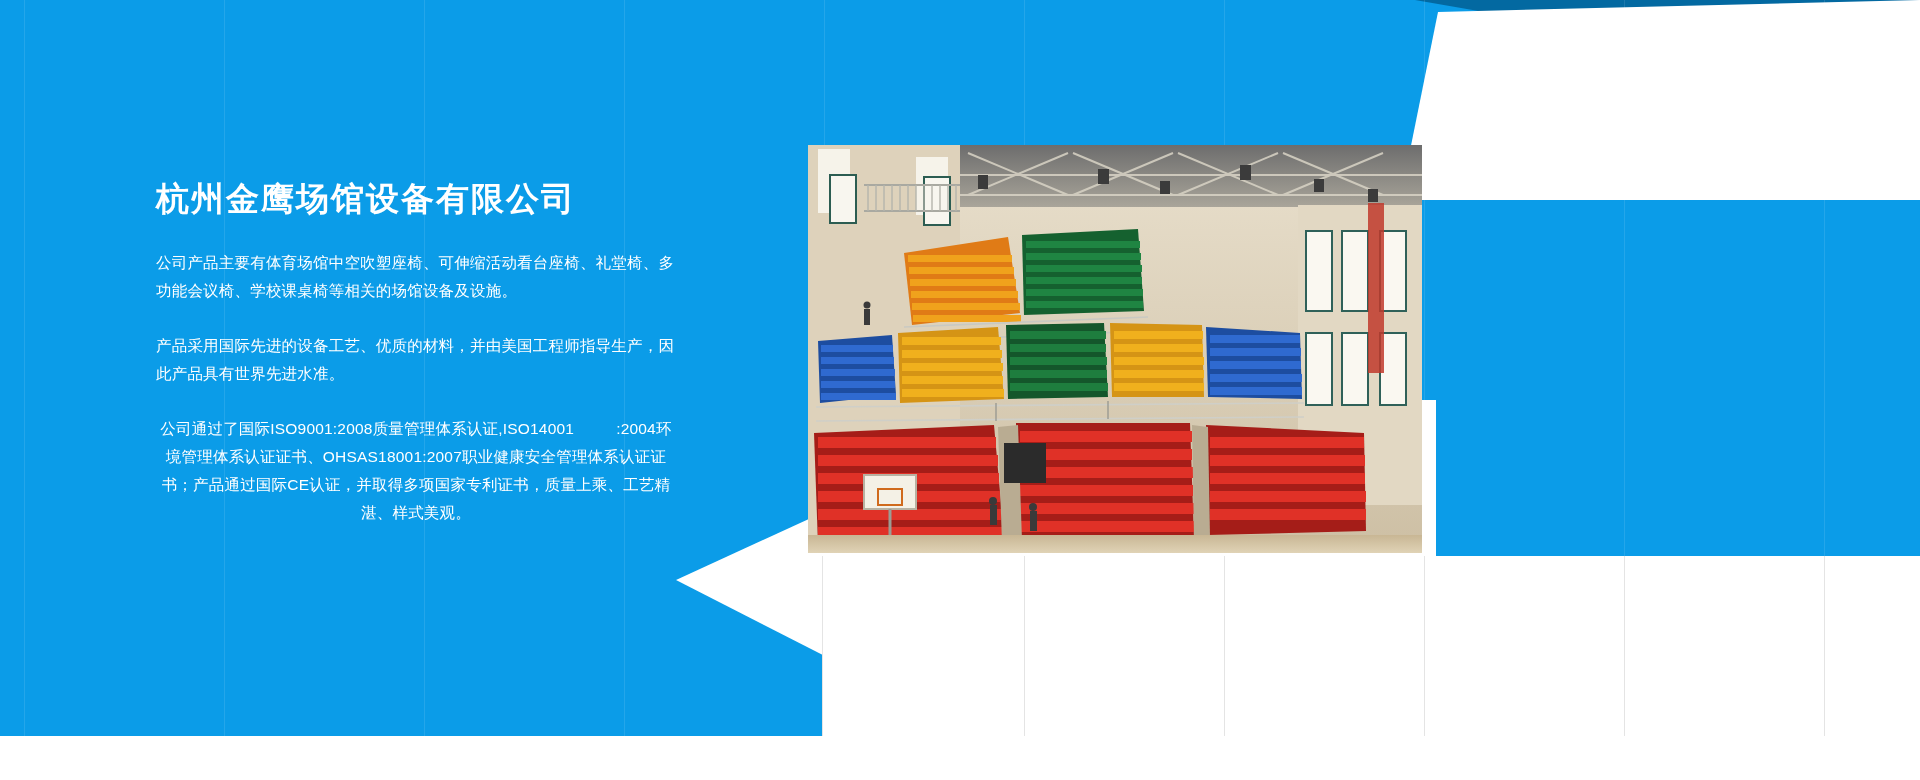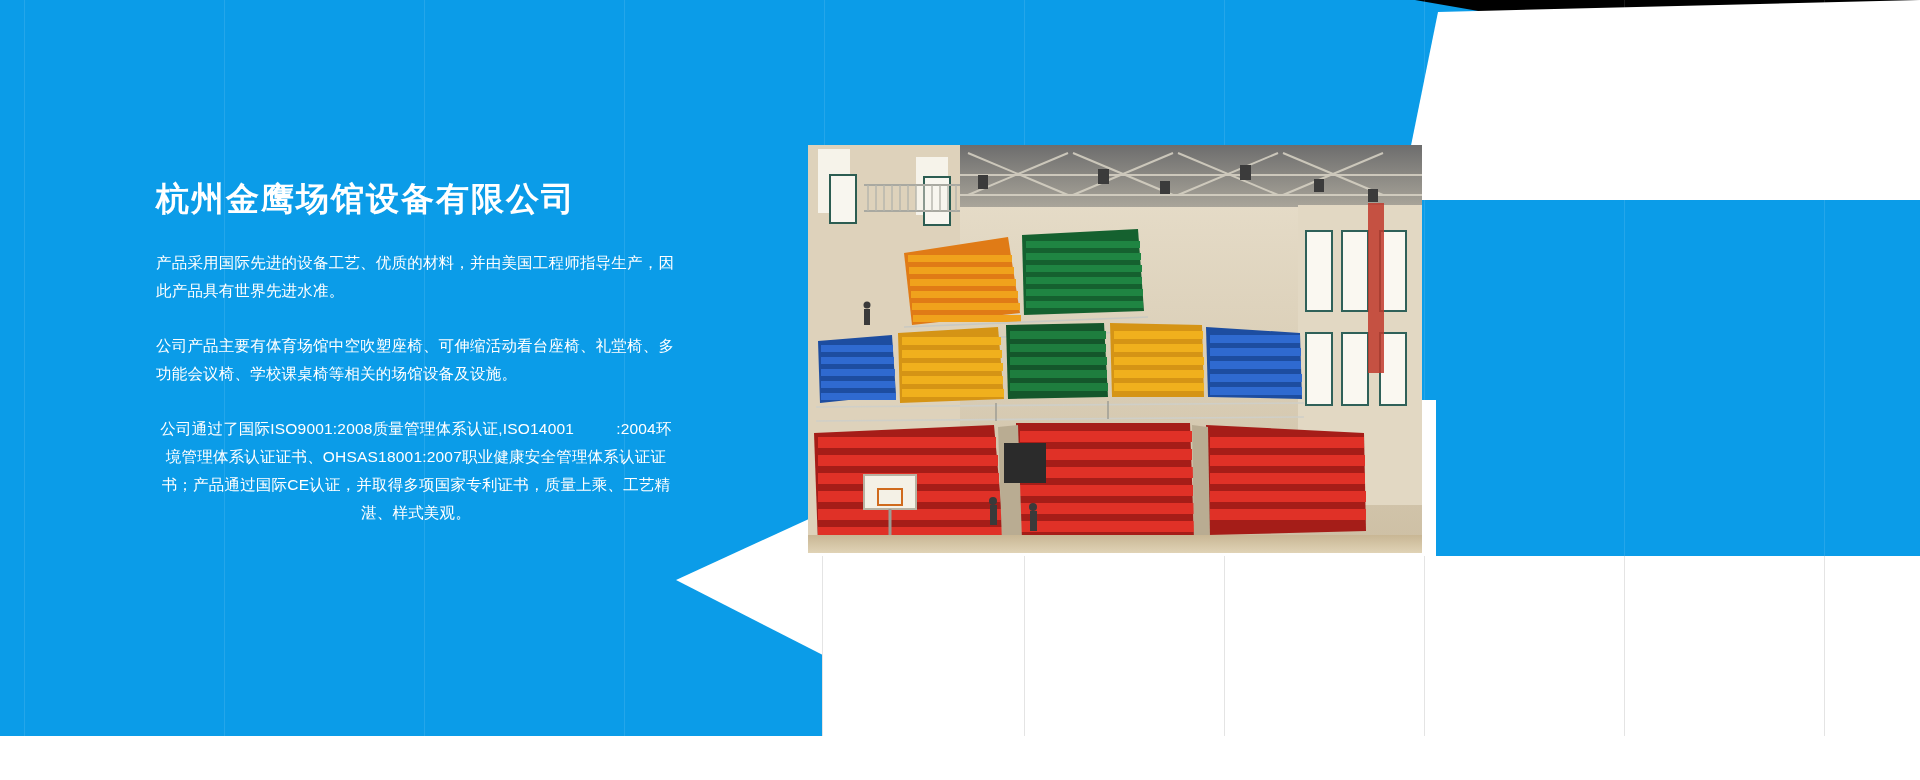--- a/index.html
+++ b/index.html
@@ -11,21 +11,21 @@
     width: 1920px;
     height: 780px;
     overflow: hidden;
     font-family: "Liberation Sans", "DejaVu Sans", sans-serif;
   }
 
   #stage {
     position: relative;
     width: 1920px;
     height: 736px;
-    background: #000000;
+    background: #0369a1;
     overflow: hidden;
   }
 
   
   .bg-blue {
     position: absolute;
     left: 0; top: 0;
     width: 1920px;
     height: 780px;
     background: #0b9ce8;
@@ -157,23 +157,23 @@
     <div class="divider" style="left:202px;"></div>
     <div class="divider" style="left:402px;"></div>
     <div class="divider" style="left:602px;"></div>
     <div class="divider" style="left:802px;"></div>
     <div class="divider" style="left:1002px;"></div>
   </div>
 
   <div class="text-col">
     <h1 class="company-title">杭州金鹰场馆设备有限公司</h1>
 
+    <p class="para">公司产品主要有体育场馆中空吹塑座椅、可伸缩活动看台座椅、礼堂椅、多功能会议椅、学校课桌椅等相关的场馆设备及设施。</p>
+
     <p class="para">产品采用国际先进的设备工艺、优质的材料，并由美国工程师指导生产，因此产品具有世界先进水准。</p>
-
-    <p class="para">公司产品主要有体育场馆中空吹塑座椅、可伸缩活动看台座椅、礼堂椅、多功能会议椅、学校课桌椅等相关的场馆设备及设施。</p>
 
     <p class="para"><span>公司通过了国际ISO9001:2008质量管理体系认证,ISO14001</span><span class="gap-inline"></span><span>:2004环境管理体系认证证书、OHSAS18001:2007职业健康安全管理体系认证证书；产品通过国际CE认证，并取得多项国家专利证书，质量上乘、工艺精湛、样式美观。</span></p>
   </div>
 
   <div class="photo">
     <svg width="614" height="408" viewBox="0 0 614 408">
       <defs>
         <linearGradient id="wallg" x1="0" y1="0" x2="0" y2="1">
           <stop offset="0" stop-color="#e9e0cd"></stop>
           <stop offset="1" stop-color="#cdbfa4"></stop>

